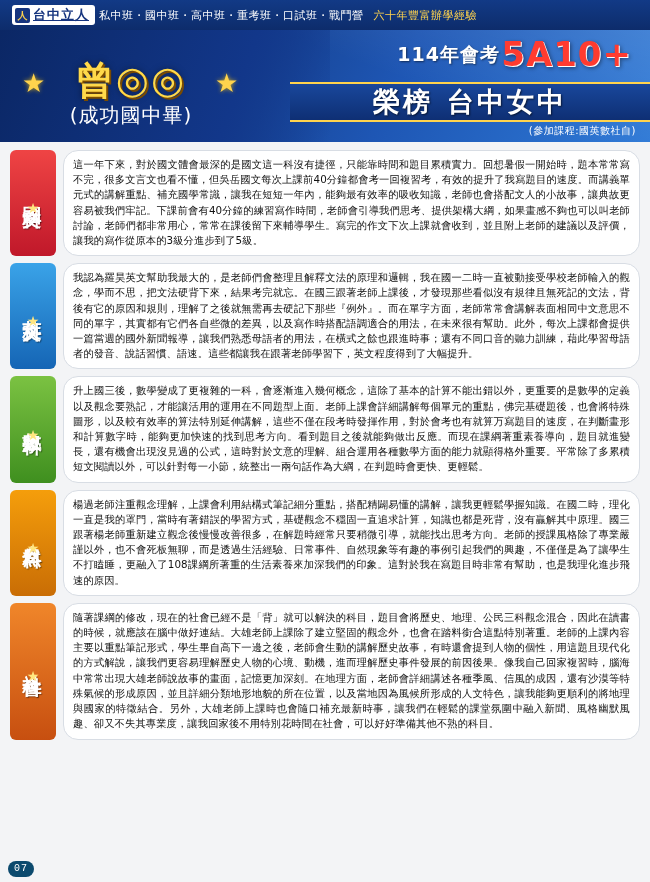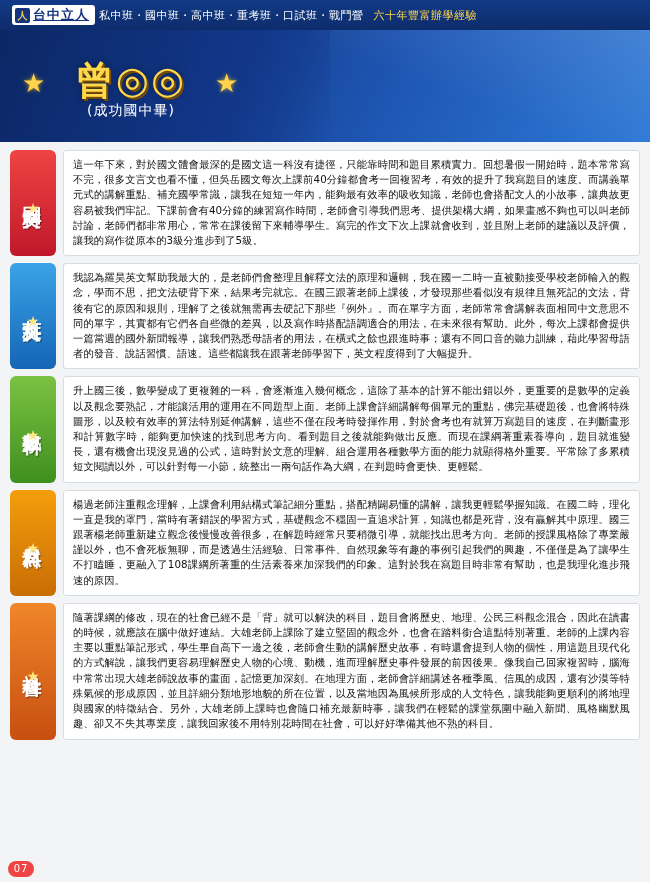--- a/index.html
+++ b/index.html
@@ -80,21 +80,21 @@
     position:absolute;left:56px;top:30px;z-index:3;text-align:center;width:150px;
   }
   .name-main{
     font-size:38px;line-height:40px;font-weight:bold;
     color:#ffd94a;
     text-shadow:2px 2px 0 #7a4b00,0 0 6px rgba(0,0,0,.5);
     letter-spacing:2px;
   }
   .name-sub{
     margin-top:2px;
-    font-size:14px;color:#ffffff;letter-spacing:1px;
+    font-size:20px;color:#ffffff;letter-spacing:1px;
   }
   .hero-right{
     position:absolute;right:0;top:0;width:400px;height:112px;z-index:2;
   }
   .exam-year{
     position:absolute;right:150px;top:12px;
     color:#ffffff;font-size:19px;font-weight:bold;letter-spacing:1px;
     text-shadow:1px 1px 2px rgba(0,0,0,.5);
   }
   .exam-score{
@@ -148,40 +148,41 @@
     margin-top:4px;color:#ffe680;font-size:14px;line-height:14px;
   }
   .tab-chinese{background:linear-gradient(180deg,#ef4444 0%,#c0182a 100%);}
   .tab-english{background:linear-gradient(180deg,#3aa3e8 0%,#1565b5 100%);}
   .tab-math{background:linear-gradient(180deg,#7bc242 0%,#3f8f1f 100%);}
   .tab-science{background:linear-gradient(180deg,#f59e0b 0%,#c96d05 100%);}
   .tab-social{background:linear-gradient(180deg,#f0862a 0%,#c74f10 100%);}
   .card{
     flex:1 1 auto;
     background:#ffffff;
-    border-radius:3px;
+    border-radius:15px;
     border:1px solid #d8dde4;
     padding:6px 9px 7px 9px;
     box-sizing:border-box;
     font-size:10.3px;
     line-height:15.2px;
     color:#111111;
     text-align:justify;
     letter-spacing:.1px;
   }
   
   .footer{
     position:absolute;left:0;bottom:0;width:650px;height:26px;
   }
   .pagenum{
     position:absolute;left:8px;bottom:5px;
     width:26px;height:16px;border-radius:8px;
-    background:#ef4444;color:#ffffff;
+    background:#0c4a6e;color:#ffffff;
     font-size:10px;text-align:center;line-height:16px;
     letter-spacing:1px;
+    font-family:Liberation Mono, monospace;
   }
 </style>
 </head>
 <body>
 
 <div class="page">
 
   <div class="topbar">
     <div class="logo-box">
       <div class="logo-mark">人</div>
@@ -197,20 +198,29 @@
     <div class="hero-left"></div>
 
     <div class="star s1">★</div>
     <div class="star s2">★</div>
 
     <div class="name-wrap">
       <div class="name-main">曾◎◎</div>
       <div class="name-sub">(成功國中畢)</div>
     </div>
 
+    <div class="hero-right">
+      <div class="exam-year">114年會考</div>
+      <div class="exam-score">5A10+</div>
+      <div class="school-bar">
+        <div class="txt">榮榜</div>
+        <div class="txt" style="margin-left:14px;">台中女中</div>
+      </div>
+      <div class="course-note">(參加課程:國英數社自)</div>
+    </div>
   </div>
 
   <div class="content">
 
     <div class="sec">
       <div class="tab tab-chinese">
         <div class="label">國文科</div>
         <div class="tstar">★</div>
       </div>
       <div class="card">這一年下來，對於國文體會最深的是國文這一科沒有捷徑，只能靠時間和題目累積實力。回想暑假一開始時，題本常常寫不完，很多文言文也看不懂，但吳岳國文每次上課前40分鐘都會考一回複習考，有效的提升了我寫題目的速度。而講義單元式的講解重點、補充國學常識，讓我在短短一年內，能夠最有效率的吸收知識，老師也會搭配文人的小故事，讓典故更容易被我們牢記。下課前會有40分鐘的練習寫作時間，老師會引導我們思考、提供架構大綱，如果畫感不夠也可以叫老師討論，老師們都非常用心，常常在課後留下來輔導學生。寫完的作文下次上課就會收到，並且附上老師的建議以及評價，讓我的寫作從原本的3級分進步到了5級。</div>

